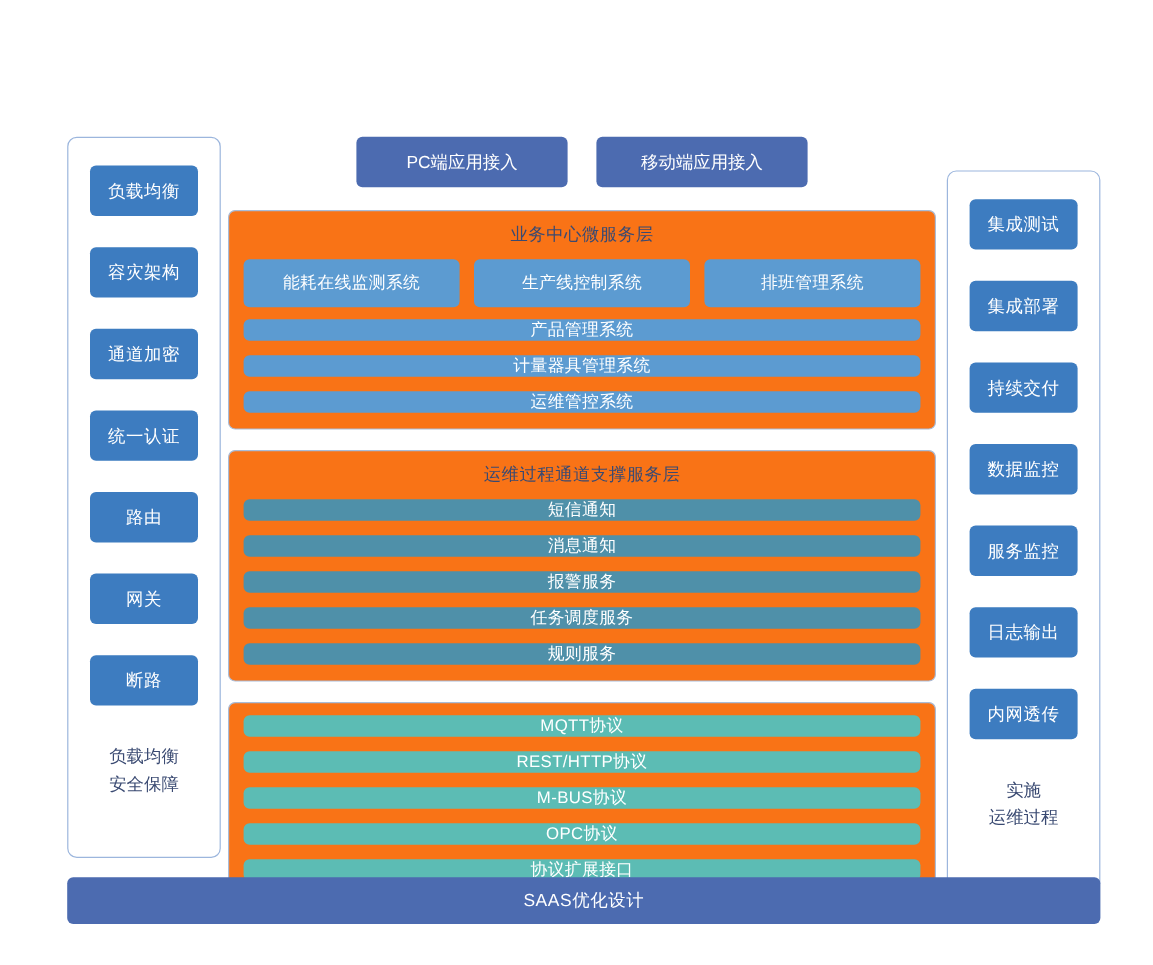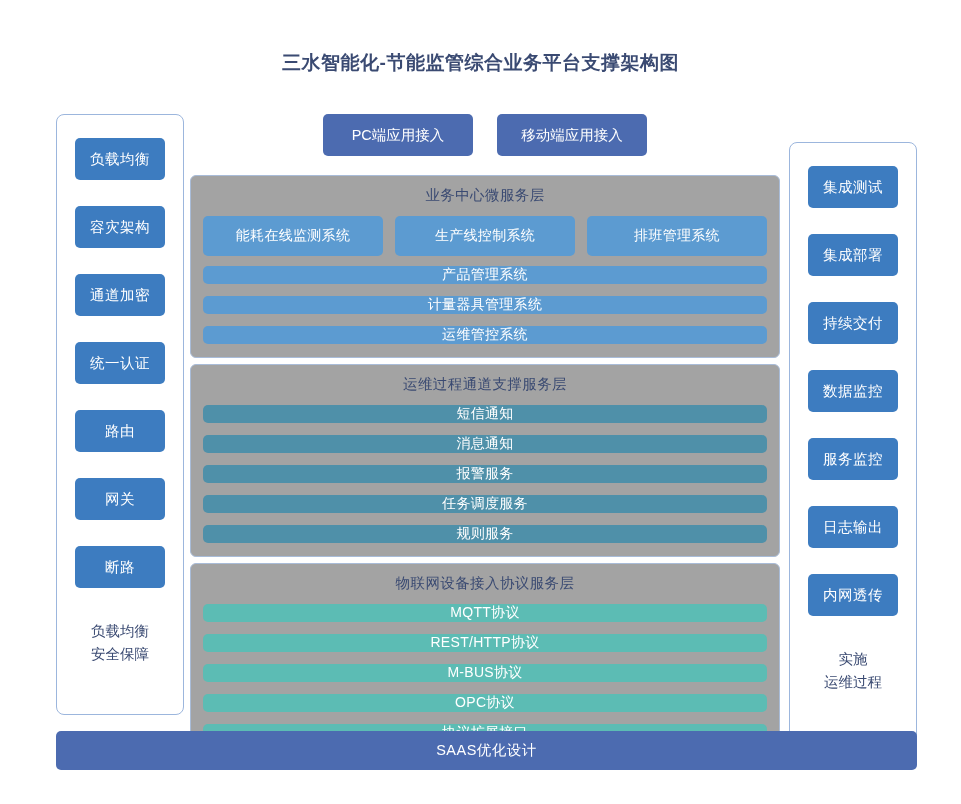--- a/index.html
+++ b/index.html
@@ -81,38 +81,38 @@
   }
 
   
   .access-row {
     display: flex;
     justify-content: center;
     gap: 24px;
     margin-bottom: 19px;
   }
   .access-btn {
-    width: 150px;
+    width: 176px;
     height: 42px;
     border-radius: 5px;
     background: #4c6bb0;
     color: #ffffff;
     font-size: 14.5px;
     display: flex;
     align-items: center;
     justify-content: center;
   }
 
   
   .layer {
     border: 1.3px solid #a9bcd8;
     border-radius: 6px;
-    background: #a3a3a3;
+    background: #f97316;
     padding: 10px 12px 13px 12px;
-    margin-bottom: 6px;
+    margin-bottom: 17px;
   }
   .layer-title {
     text-align: center;
     font-size: 14.5px;
     color: #3a4a72;
     margin-bottom: 11px;
     letter-spacing: 0.4px;
   }
   .chip-row {
     display: flex;
@@ -158,21 +158,20 @@
     align-items: center;
     justify-content: center;
     letter-spacing: 0.5px;
   }
 </style>
 </head>
 <body>
 
 <div id="diagram">
 
-  <div class="title">三水智能化-节能监管综合业务平台支撑架构图</div>
 
   <div class="side-panel left">
     <div class="side-btn">负载均衡</div>
     <div class="side-btn">容灾架构</div>
     <div class="side-btn">通道加密</div>
     <div class="side-btn">统一认证</div>
     <div class="side-btn">路由</div>
     <div class="side-btn">网关</div>
     <div class="side-btn">断路</div>
     <div class="side-footer">
@@ -222,21 +221,20 @@
         <div class="chip">短信通知</div>
         <div class="chip">消息通知</div>
         <div class="chip">报警服务</div>
         <div class="chip">任务调度服务</div>
         <div class="chip">规则服务</div>
       </div>
     </div>
 
 
     <div class="layer layer-iot">
-      <div class="layer-title">物联网设备接入协议服务层</div>
       <div class="chip-row">
         <div class="chip">MQTT协议</div>
         <div class="chip">REST/HTTP协议</div>
         <div class="chip">M-BUS协议</div>
         <div class="chip">OPC协议</div>
         <div class="chip">协议扩展接口</div>
       </div>
     </div>
 
   </div>

